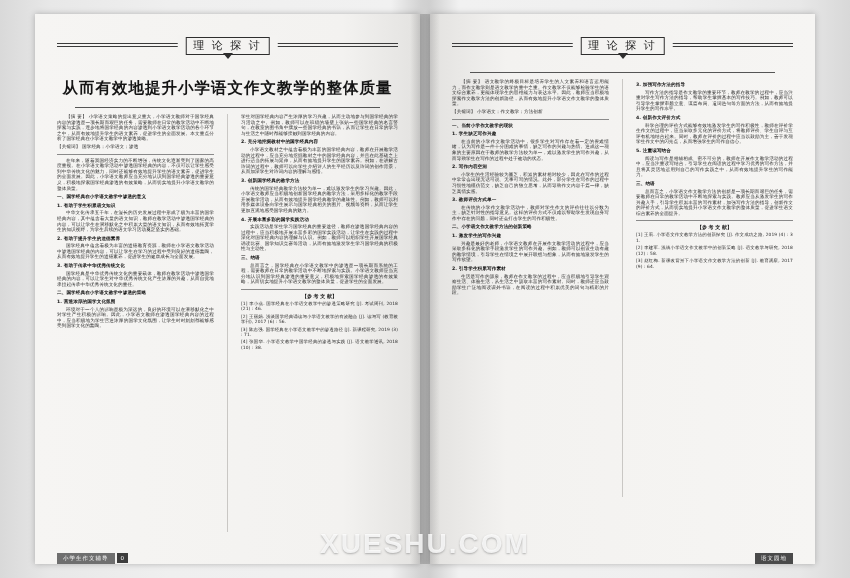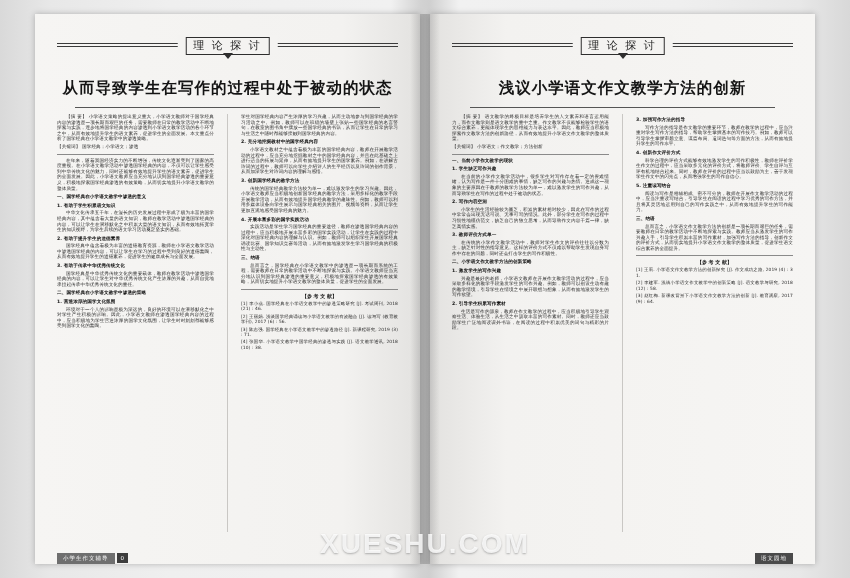--- a/index.html
+++ b/index.html
@@ -112,21 +112,21 @@
 
       <div class="masthead">
         <div class="rule"></div>
         <div class="rule2"></div>
         <div class="boxwrap">
           <span class="box">理 论 探 讨</span>
         </div>
         <div class="tri"></div>
       </div>
 
-      <div class="title">从而导致学生在写作的过程中处于被动的状态</div>
+      <div class="title">从而有效地提升小学语文作文教学的整体质量</div>
       <div class="title-rule"></div>
 
       <div class="cols">
         <div class="col">
           <p class="t ind">【摘 要】 小学语文策略的提出意义重大，小学语文教师对于国学经典内容的渗透是一项长期而艰巨的任务，需要教师在日常的教学活动中不断地探索与实践，逐步地将国学经典的内容渗透到小学语文教学活动的各个环节之中，从而有效地提升学生的语文素养，促进学生的全面发展。本文重点分析了国学经典在小学语文教学中的渗透策略。</p>
           <p class="t kw">【关键词】 国学经典；小学语文；渗透</p>
           <div class="seprule"></div>
           <p class="t ind">在年来，随着我国经济实力的不断增强，传统文化逐渐受到了国家的高度重视。在小学语文教学活动中渗透国学经典的内容，不仅可以让学生感受到中华传统文化的魅力，同时还能够有效地提升学生的语文素养，促进学生的全面发展。因此，小学语文教师应当充分地认识到国学经典渗透的重要意义，积极地探索国学经典渗透的有效策略，从而切实地提升小学语文教学的整体质量。</p>
           <p class="t h">一、国学经典在小学语文教学中渗透的意义</p>
           <p class="t h">1. 有助于学生积累语文知识</p>
@@ -170,21 +170,20 @@
 
       <div class="masthead">
         <div class="rule"></div>
         <div class="rule2"></div>
         <div class="boxwrap">
           <span class="box">理 论 探 讨</span>
         </div>
         <div class="tri"></div>
       </div>
 
-      <div class="title">浅议小学语文作文教学方法的创新</div>
       <div class="title-rule"></div>
 
       <div class="cols">
         <div class="col">
           <p class="t ind">【摘 要】 语文教学的终极目标是培养学生的人文素养和语言运用能力，而作文教学则是语文教学的重中之重。作文教学不仅能够检验学生的语文综合素养，更能体现学生的思维能力与表达水平。因此，教师应当积极地探索作文教学方法的创新路径，从而有效地提升小学语文作文教学的整体质量。</p>
           <p class="t kw">【关键词】 小学语文；作文教学；方法创新</p>
           <div class="seprule"></div>
           <p class="t h">一、当前小学作文教学的现状</p>
           <p class="t h">1. 学生缺乏写作兴趣</p>
           <p class="t ind">在当前的小学作文教学活动中，很多学生对写作存在着一定的畏难情绪，认为写作是一件十分困难的事情，缺乏写作的兴趣与热情。造成这一现象的主要原因在于教师的教学方法较为单一，难以激发学生的写作兴趣，从而导致学生在写作的过程中处于被动的状态。</p>

